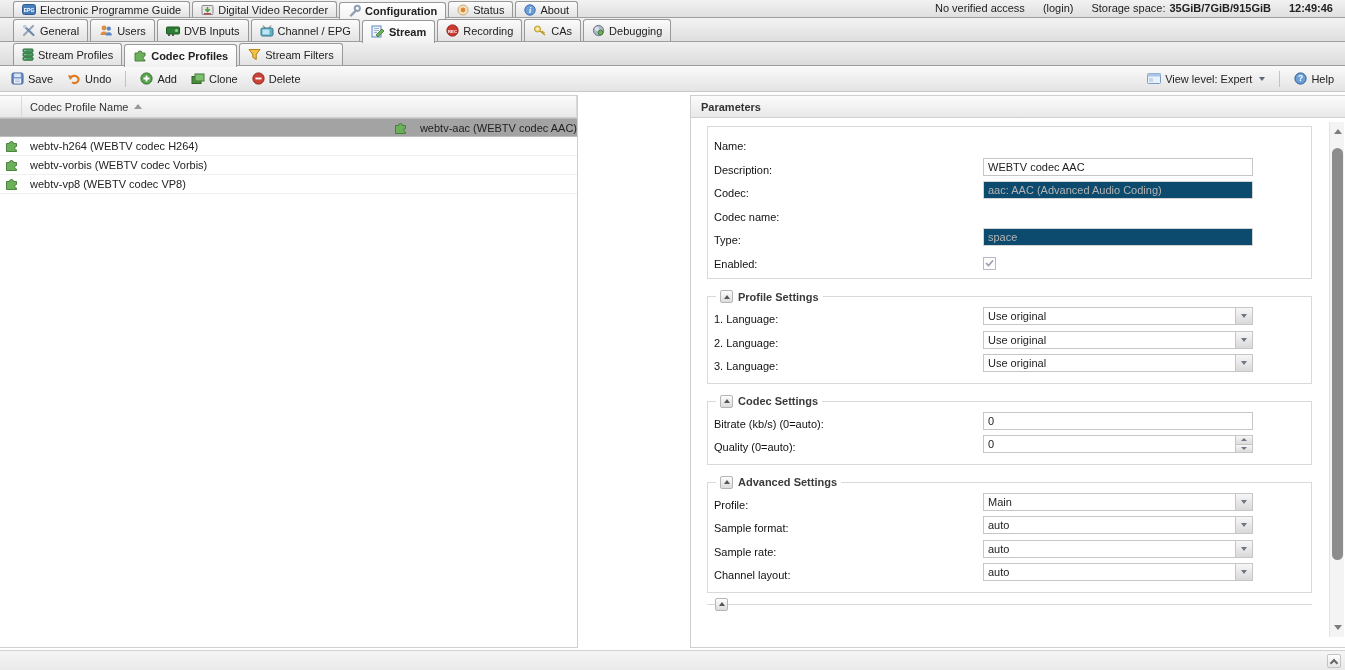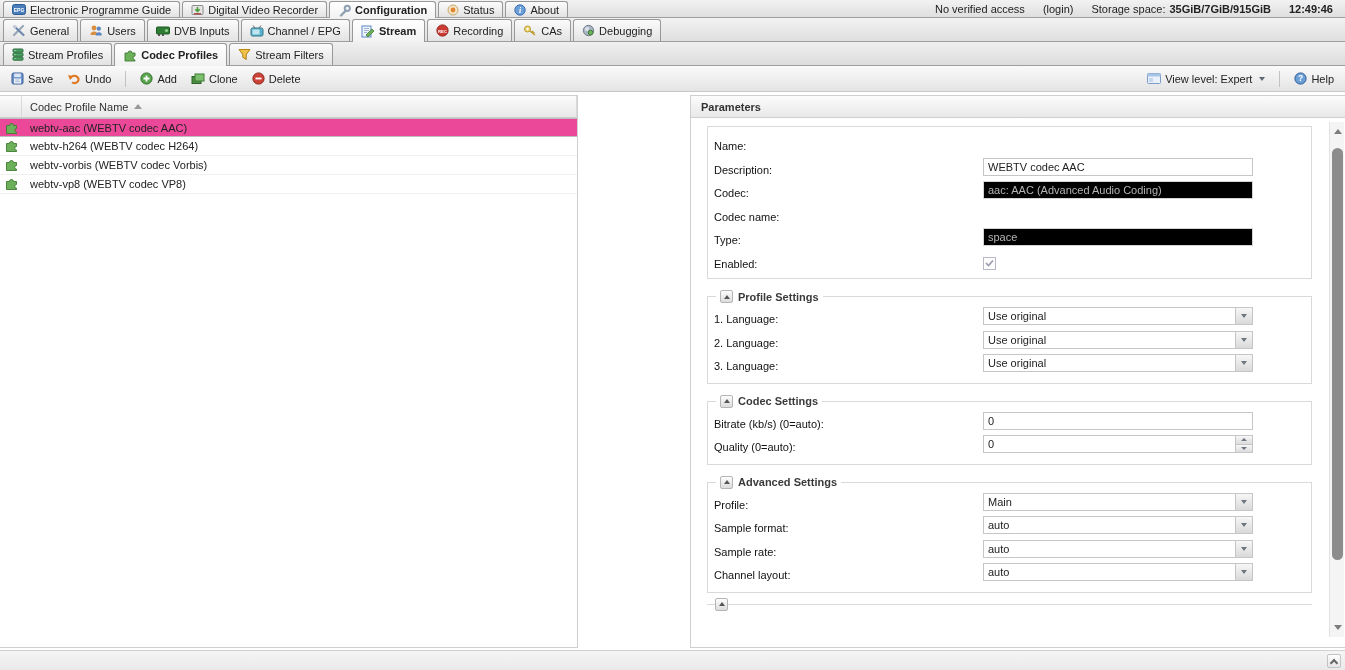--- a/index.html
+++ b/index.html
@@ -1,21 +1,21 @@
 <!DOCTYPE html>
 <html><head>
 <meta charset="utf-8">
 <style>
   * { box-sizing: border-box; margin: 0; padding: 0; }
   html,body { width:1345px; height:670px; overflow:hidden; }
   body { font-family:"Liberation Sans", sans-serif; font-size:11px; color:#222; background:#fff; }
   #app { position:relative; width:1345px; height:670px; background:#fff; }
 
   
-  .strip { display:flex; align-items:flex-end; background:linear-gradient(#f2f2f2,#dfdfdf); border-bottom:1px solid #9e9e9e; padding:1px 2px 0 2px; }
+  .strip { display:flex; align-items:center; background:linear-gradient(#f2f2f2,#dfdfdf); border-bottom:1px solid #9e9e9e; padding:1px 2px 0 12px; }
   #strip1 { height:18px; }
   #strip2 { height:24px; }
   #strip3 { height:24px; background:linear-gradient(#f0f0f0,#dcdcdc); }
   .tab { display:flex; align-items:center; gap:4px; height:16px; padding:0 8px; margin:0 1px;
          border:1px solid #989898; border-bottom:none; border-radius:3px 3px 0 0;
          background:linear-gradient(#fbfbfb,#e3e3e3); white-space:nowrap; cursor:default; }
   #strip2 .tab, #strip3 .tab { height:22px; }
   .tab.active { background:linear-gradient(#ffffff,#f2f2f2); font-weight:bold; position:relative; top:1px; height:17px; }
   #strip2 .tab.active, #strip3 .tab.active { height:23px; }
   .ic { display:inline-flex; align-items:center; justify-content:center; flex:0 0 auto; }
@@ -37,36 +37,36 @@
   #main { position:absolute; top:95px; left:0; right:0; bottom:22px; }
   #gridpanel { position:absolute; top:0; left:0; width:578px; bottom:0; background:#fff; border:1px solid #cfcfcf; border-left:none; }
   .panelheader { height:22px; display:flex; align-items:center; background:linear-gradient(#fcfcfc,#e8e8e8); border-bottom:1px solid #cfcfcf; font-weight:bold; color:#333; }
   #gridheader { font-weight:normal; color:#333; }
   .hcell-icon { width:22px; height:100%; border-right:1px solid #d9d9d9; }
   .hcell-name { flex:1; display:flex; align-items:center; gap:6px; padding-left:8px; border-right:1px solid #d9d9d9; height:100%; }
   .sortasc { width:0; height:0; border-left:4px solid transparent; border-right:4px solid transparent; border-bottom:5px solid #9a9a9a; }
   .grow { display:flex; align-items:center; height:19px; border-bottom:1px solid #f0f0f0; cursor:pointer; }
   .grow .rowicon { width:22px; display:flex; justify-content:center; }
   .grow .rowtext { padding-left:8px; }
-  .grow.selected { background:#ec4899; border-bottom:1px solid #bdbdbd; border-top:1px solid #bdbdbd; }
+  .grow.selected { background:#a3a3a3; border-bottom:1px solid #bdbdbd; border-top:1px solid #bdbdbd;justify-content:flex-end; }
 
   #parampanel { position:absolute; top:0; left:690px; right:0; bottom:0; background:#fff; border:1px solid #cfcfcf; border-right:none; }
   #paramheader { padding-left:10px; }
   #paramcontent { position:absolute; top:22px; left:0; right:17px; bottom:0; overflow:hidden; padding:8px 16px 0 16px; }
 
   
   .group { border:1px solid #d9d9d9; padding:7px 0 3px 0; margin-bottom:11px; }
   .fieldset { border:1px solid #d9d9d9; margin-bottom:11px; padding:4px 0 5px 0; }
   .fieldset legend { display:flex; align-items:center; gap:5px; margin-left:8px; padding:0 4px; font-weight:bold; color:#3a3a3a; }
   .collapsebtn { width:13px; height:13px; border:1px solid #b5b5b5; border-radius:2px; background:linear-gradient(#fdfdfd,#dcdcdc); display:flex; align-items:center; justify-content:center; cursor:pointer; }
   .tri-up { width:0; height:0; border-left:3px solid transparent; border-right:3px solid transparent; border-bottom:4px solid #555; }
   .frow { display:flex; align-items:flex-end; height:18px; margin:0 14px 5.5px 6px; }
   .frow label { width:269px; flex:0 0 auto; color:#111; }
   .tinput { width:270px; height:18px; border:1px solid #c6c6c6; background:#fff; padding:1px 4px; display:flex; align-items:center; overflow:hidden; white-space:nowrap; }
-  .tinput.disabled { color:#b4b4b4; border-color:#d5d5d5; background:#000000; }
+  .tinput.disabled { color:#b4b4b4; border-color:#d5d5d5; background:#0c4a6e; }
   .combo { width:270px; height:18px; border:1px solid #c6c6c6; display:flex; background:#fff; cursor:pointer; }
   .combo .cval { flex:1; padding:1px 4px; display:flex; align-items:center; overflow:hidden; white-space:nowrap; }
   .ctrigger { width:17px; background:linear-gradient(#f7f7f7,#d9d9d9); border-left:1px solid #c6c6c6; display:flex; align-items:center; justify-content:center; }
   .ctrigger .tri { width:0; height:0; border-left:3.5px solid transparent; border-right:3.5px solid transparent; border-top:4px solid #6e7681; }
   .spinner { width:270px; height:18px; border:1px solid #c6c6c6; display:flex; background:#fff; }
   .spinner .cval { flex:1; padding:1px 4px; display:flex; align-items:center; }
   .sbtns { width:17px; display:flex; flex-direction:column; border-left:1px solid #c6c6c6; }
   .sbtn { flex:1; background:linear-gradient(#f7f7f7,#dcdcdc); display:flex; align-items:center; justify-content:center; cursor:pointer; }
   .sbtn + .sbtn { border-top:1px solid #c6c6c6; }
   .tri-u { width:0; height:0; border-left:3px solid transparent; border-right:3px solid transparent; border-bottom:3.5px solid #6e7681; }

